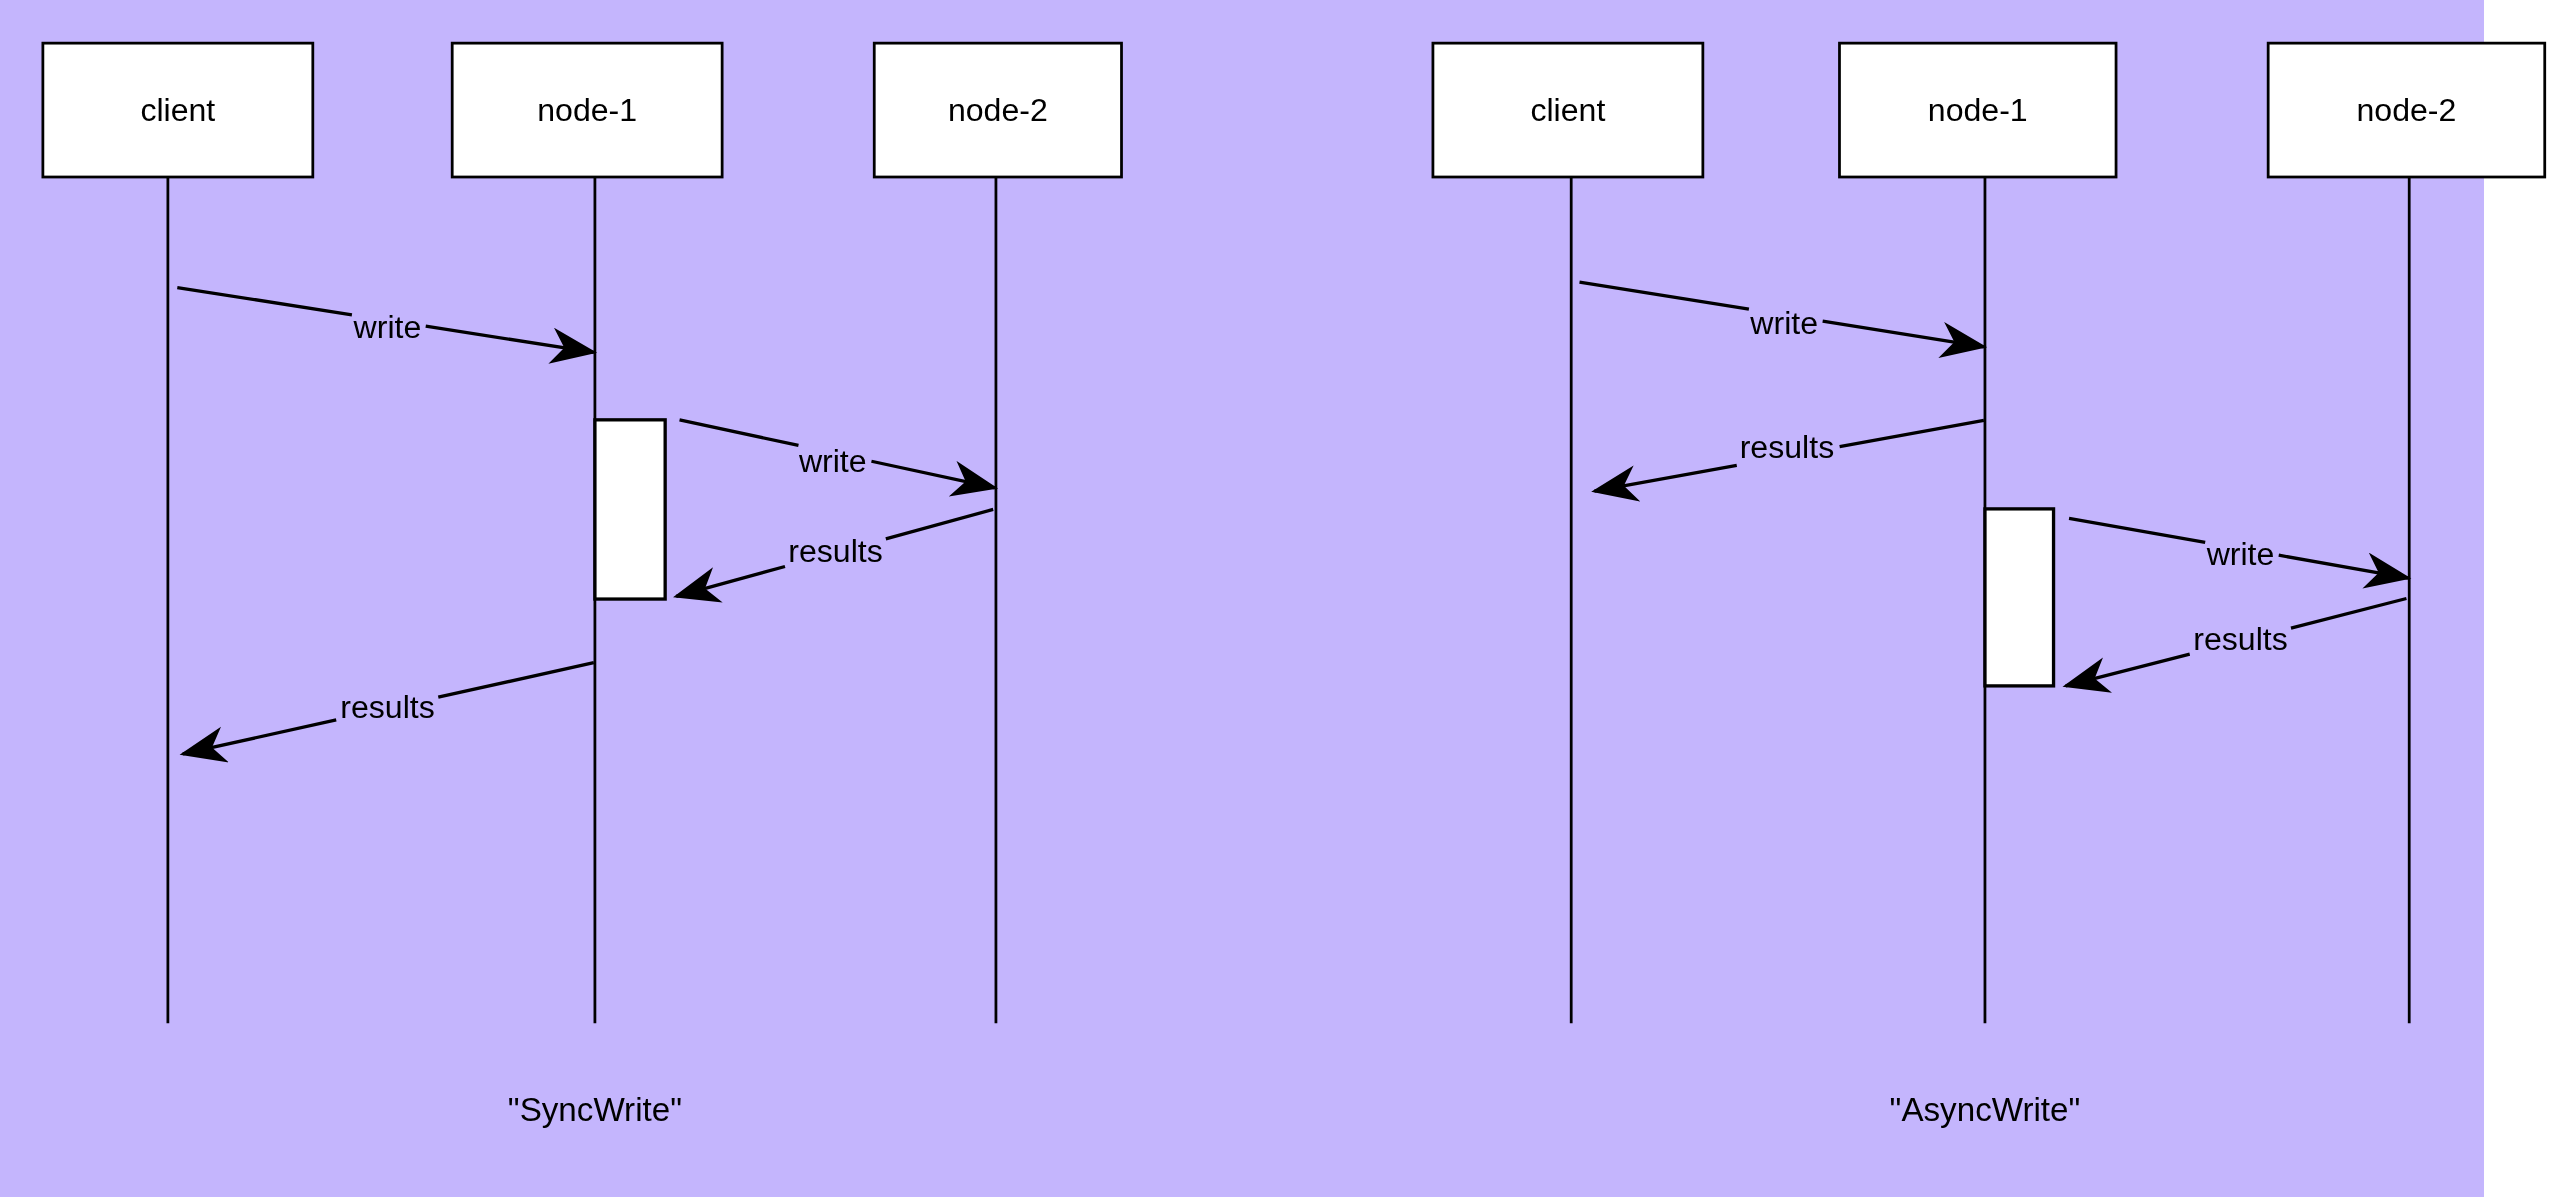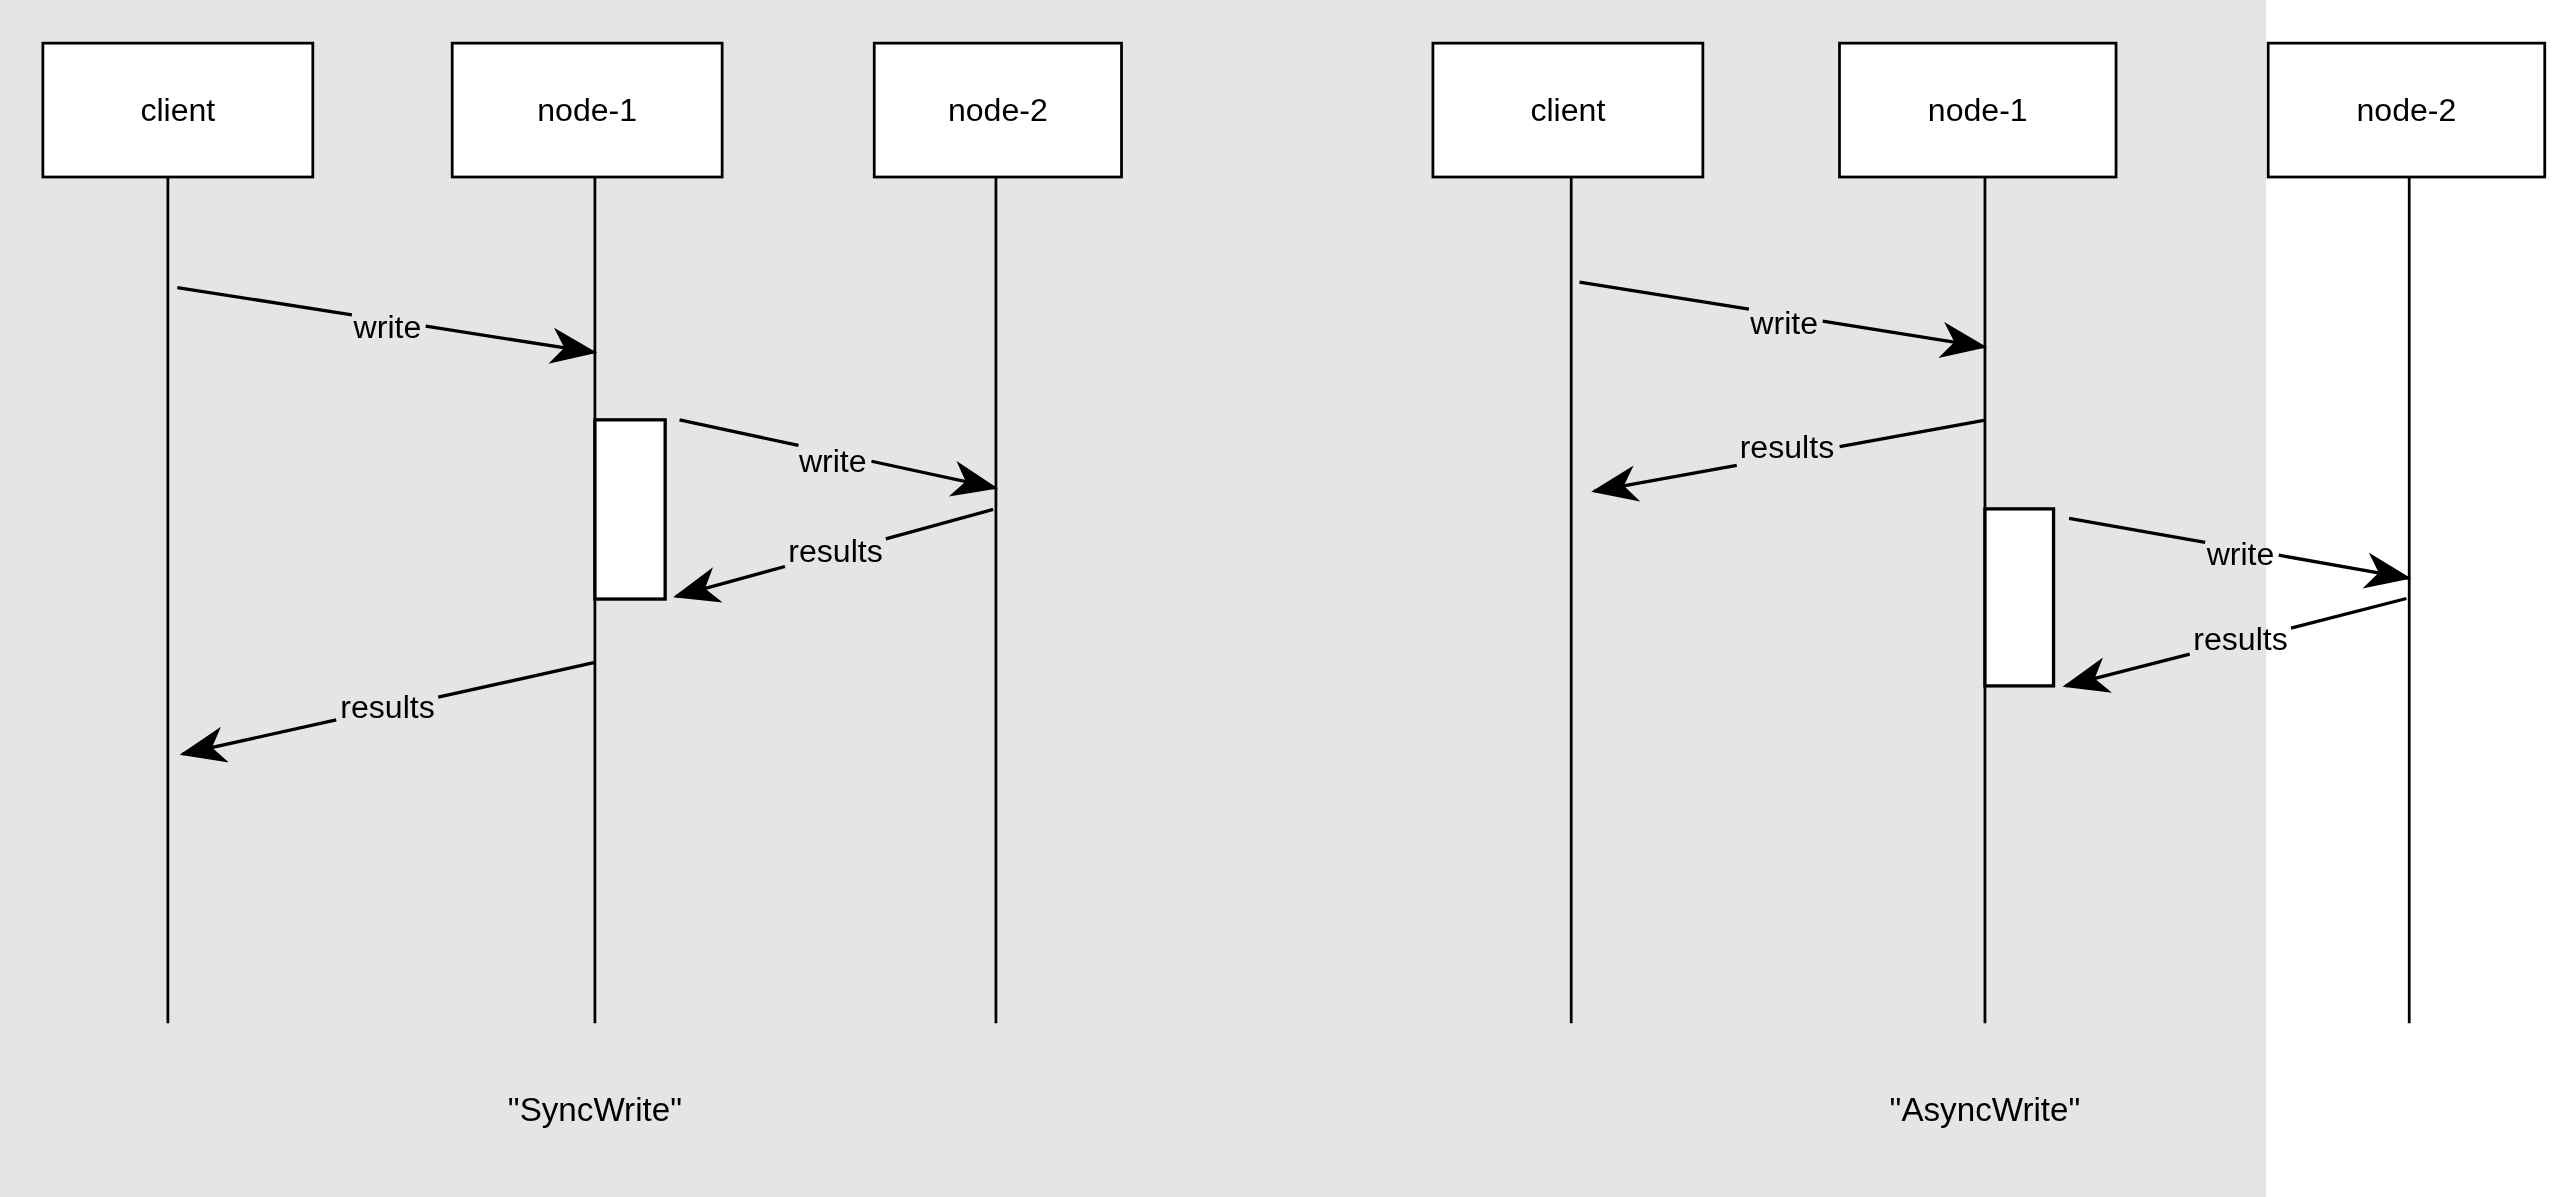--- a/index.html
+++ b/index.html
@@ -9,23 +9,23 @@
   }
   body {
     width: 2576px;
     height: 1197px;
     font-family: "Liberation Sans", sans-serif;
     color: #000000;
     overflow: hidden;
   }
   #canvas {
     position: relative;
-    width: 2266px;
+    width: 2484px;
     height: 1197px;
-    background: #e5e5e5;
+    background: #c4b5fd;
   }
   svg.diagram-svg {
     position: absolute;
     top: 0;
     left: 0;
     width: 2576px;
     height: 1197px;
   }
   .lifeline-box-rect {
     fill: #ffffff;

